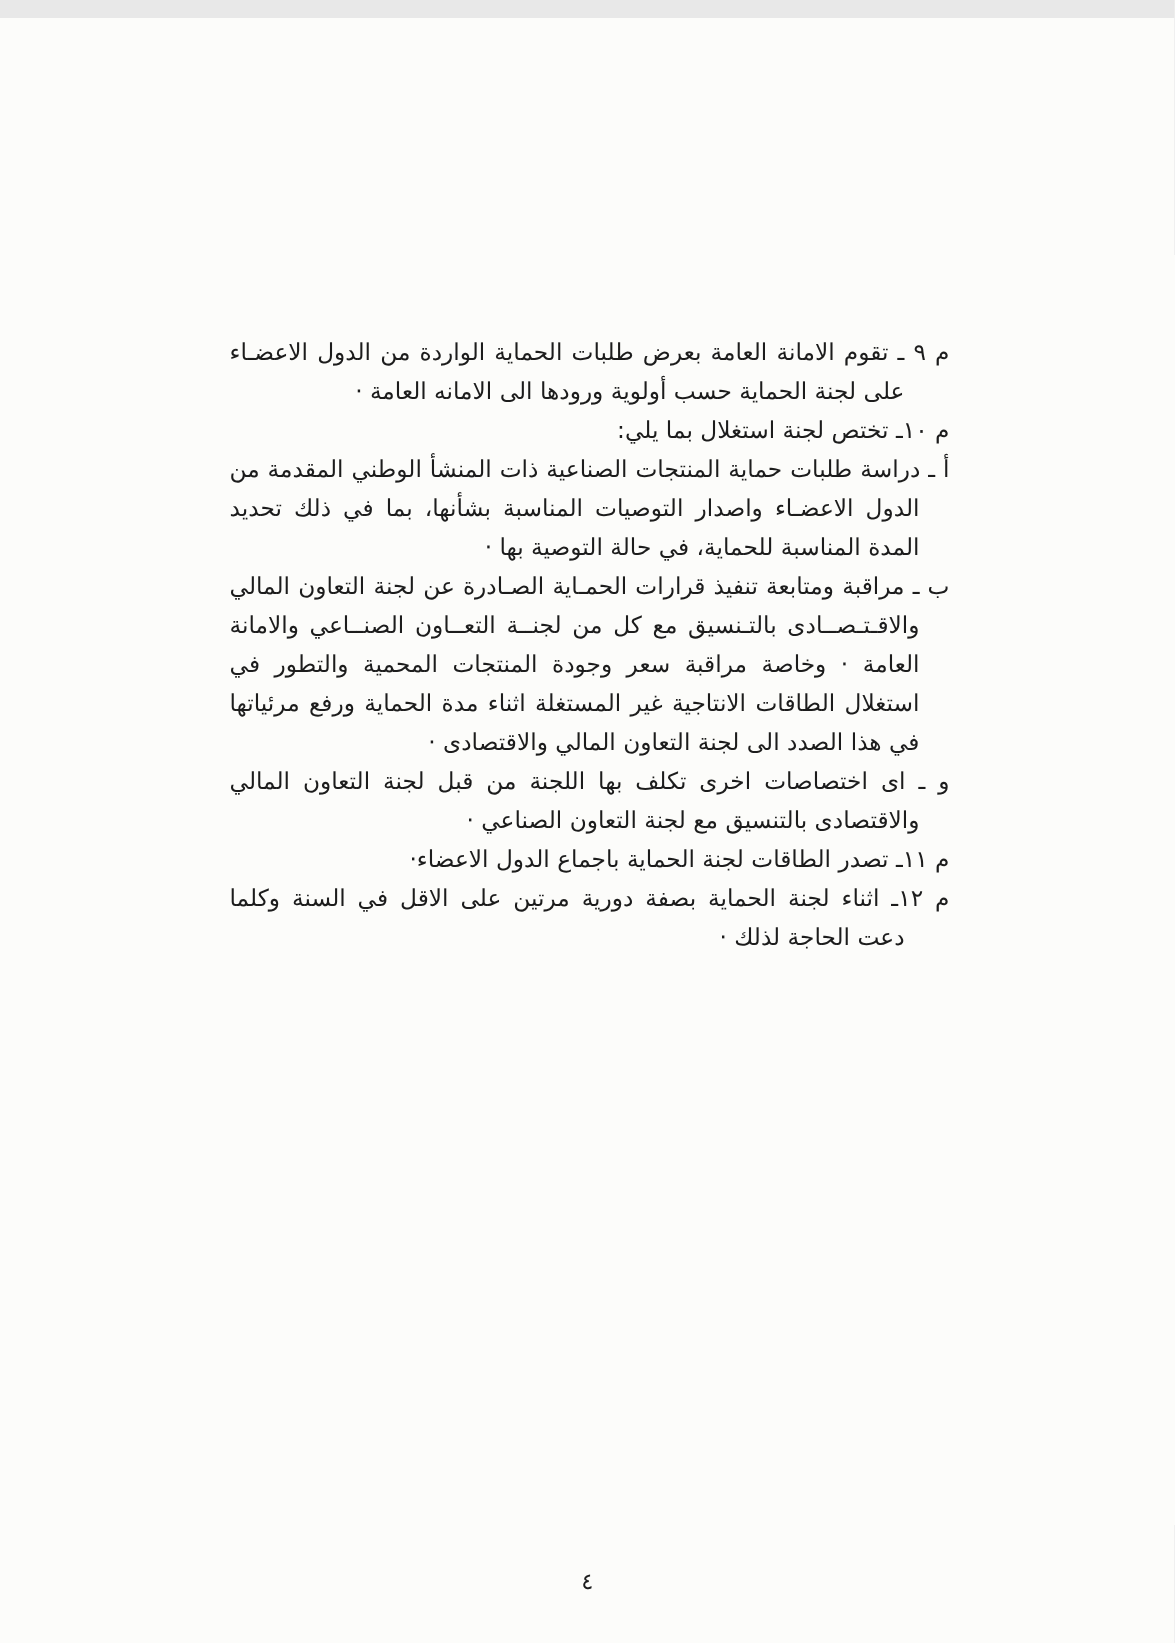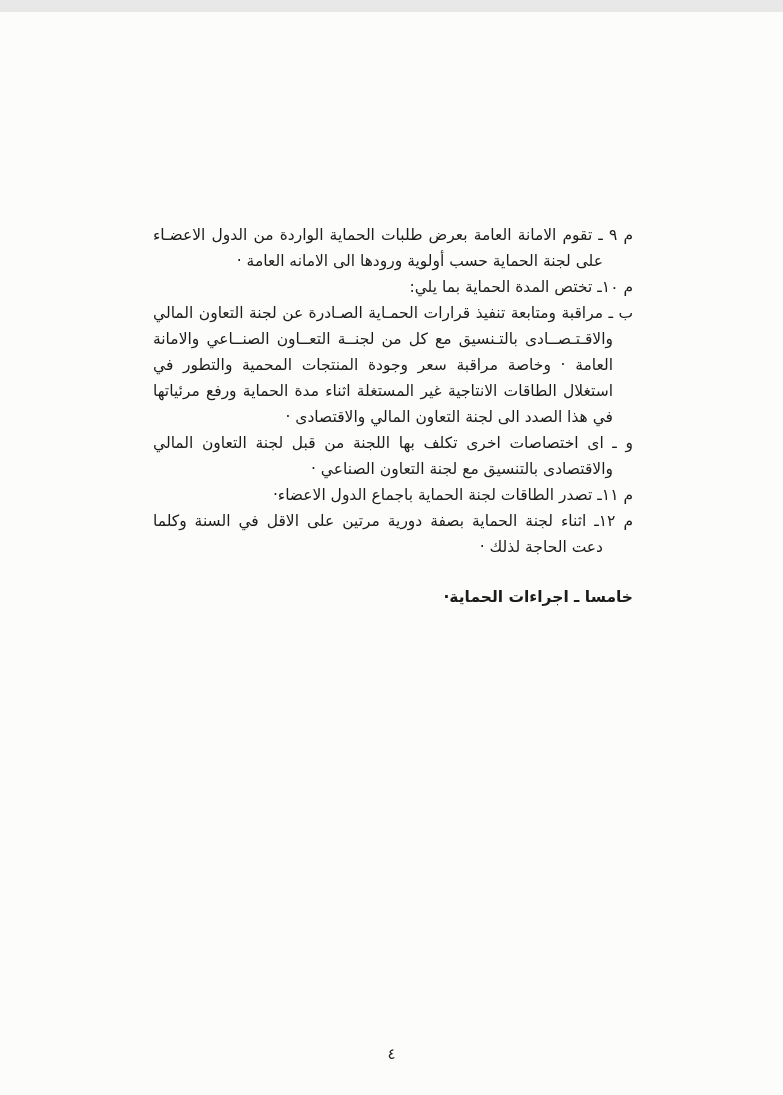--- a/index.html
+++ b/index.html
@@ -57,21 +57,21 @@
     font-size: 15px;
     color: #1c1c1c;
   }
 </style>
 </head>
 <body>
 
 <div class="page">
   <div class="text-block">
     <p class="article">م ٩ ـ تقوم الامانة العامة بعرض طلبات الحماية الواردة من الدول الاعضـاء على لجنة الحماية حسب أولوية ورودها الى الامانه العامة ·</p>
-    <p class="article">م ١٠ـ تختص المدة الحماية بما يلي:</p>
+    <p class="article">م ١٠ـ تختص لجنة استغلال بما يلي:</p>
+    <p class="subitem">أ ـ دراسة طلبات حماية المنتجات الصناعية ذات المنشأ الوطني المقدمة من الدول الاعضـاء واصدار التوصيات المناسبة بشأنها، بما في ذلك تحديد المدة المناسبة للحماية، في حالة التوصية بها ·</p>
     <p class="subitem">ب ـ مراقبة ومتابعة تنفيذ قرارات الحمـاية الصـادرة عن لجنة التعاون المالي والاقـتـصــادى بالتـنسيق مع كل من لجنــة التعــاون الصنــاعي والامانة العامة · وخاصة مراقبة سعر وجودة المنتجات المحمية والتطور في استغلال الطاقات الانتاجية غير المستغلة اثناء مدة الحماية ورفع مرئياتها في هذا الصدد الى لجنة التعاون المالي والاقتصادى ·</p>
     <p class="subitem">و ـ اى اختصاصات اخرى تكلف بها اللجنة من قبل لجنة التعاون المالي والاقتصادى بالتنسيق مع لجنة التعاون الصناعي ·</p>
     <p class="article">م ١١ـ تصدر الطاقات لجنة الحماية باجماع الدول الاعضاء·</p>
     <p class="article">م ١٢ـ اثناء لجنة الحماية بصفة دورية مرتين على الاقل في السنة وكلما دعت الحاجة لذلك ·</p>
-    <p class="article section-heading">خامسا ـ اجراءات الحماية·</p>
   </div>
   <div class="page-number">٤</div>
 </div>
 
 </body></html>

